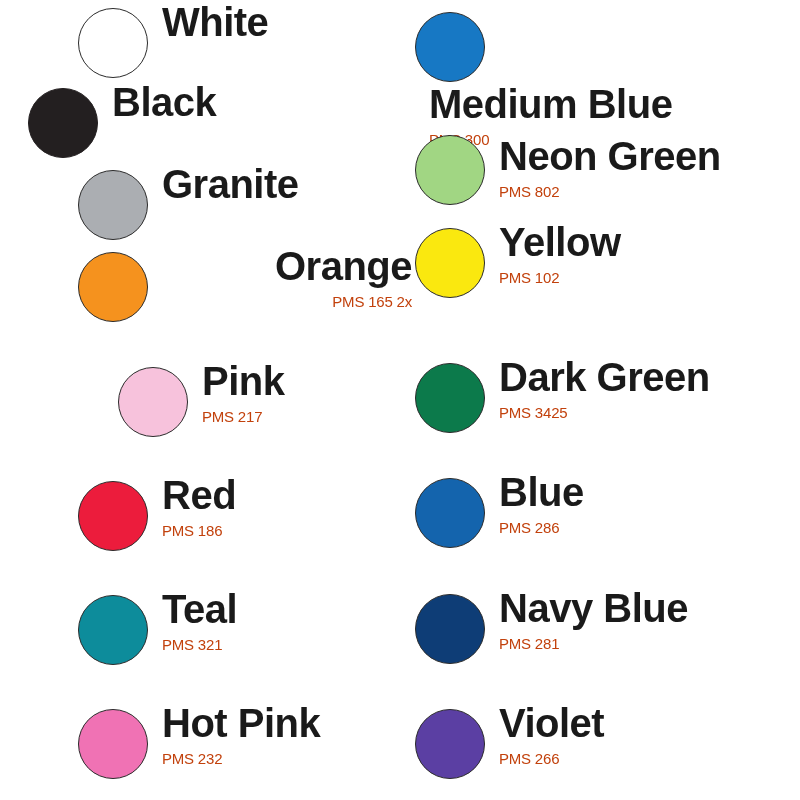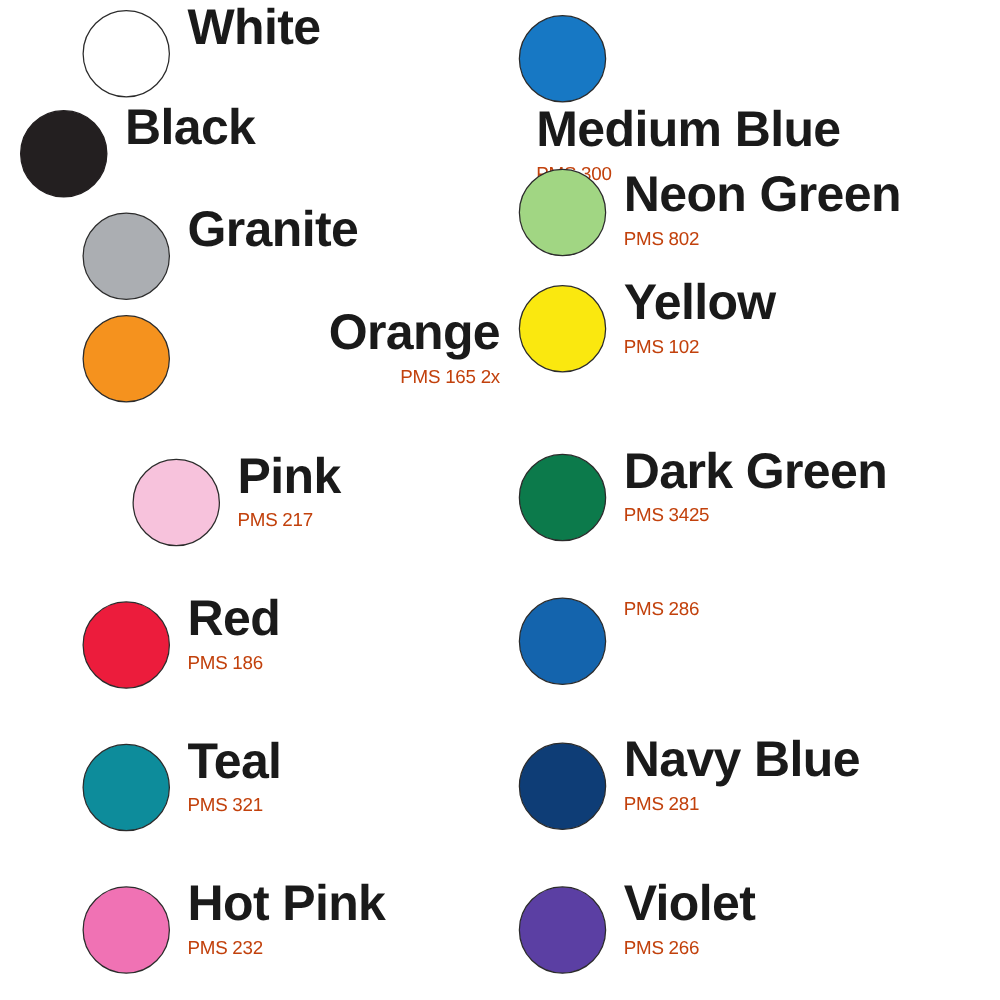--- a/index.html
+++ b/index.html
@@ -22,21 +22,21 @@
     height: 800px;
     background: #ffffff;
   }
 
   .column {
     position: absolute;
     top: 0;
     width: 400px;
     height: 800px;
   }
-  .column.left  { left: 0; }
+  .column.left  { left: 12px; }
   .column.right { left: 400px; }
 
   .swatch-row {
     position: absolute;
     left: 0;
     width: 400px;
     height: 96px;
     display: flex;
     align-items: flex-start;
   }
@@ -203,20 +203,21 @@
       <div class="swatch-dot" style="background: rgb(12, 122, 75); border-color: rgb(43, 43, 43);"></div>
       <div class="swatch-text">
         <div class="swatch-name">Dark Green</div>
         <div class="swatch-pms">PMS 3425</div>
       </div>
     </div>
 
     <div class="swatch-row">
       <div class="swatch-dot" style="background: rgb(20, 100, 173); border-color: rgb(43, 43, 43);"></div>
       <div class="swatch-text">
+        <div class="swatch-name">Blue</div>
         <div class="swatch-pms">PMS 286</div>
       </div>
     </div>
 
     <div class="swatch-row">
       <div class="swatch-dot" style="background: rgb(14, 61, 118); border-color: rgb(43, 43, 43);"></div>
       <div class="swatch-text">
         <div class="swatch-name">Navy Blue</div>
         <div class="swatch-pms">PMS 281</div>
       </div>

